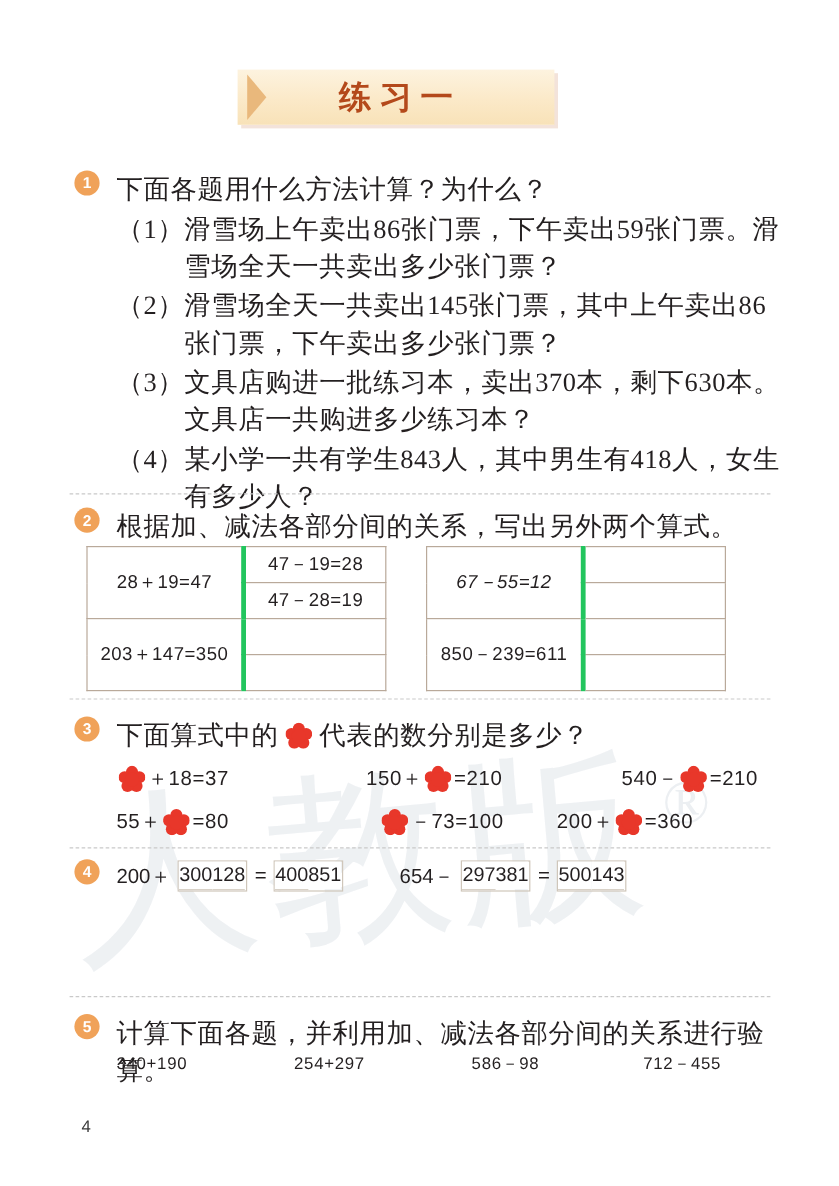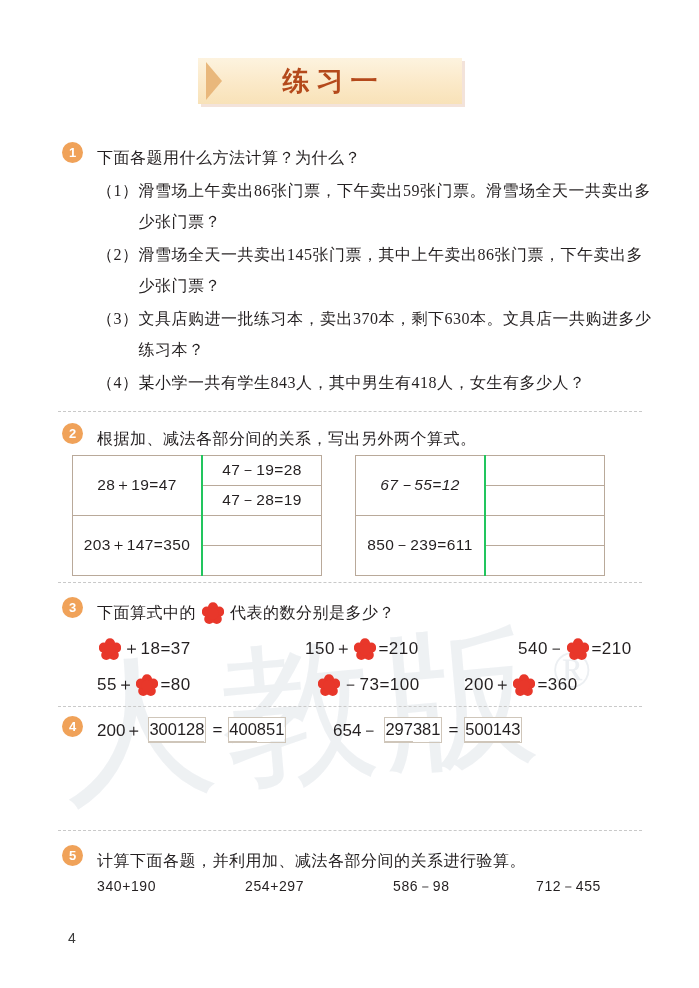--- a/index.html
+++ b/index.html
@@ -107,21 +107,21 @@
     text-align: center;
     font-weight: bold;
   }
   .qbody {
     position: absolute;
     left: 97px;
     right: 46px;
   }
   .cn {
     font-family: "Liberation Serif", "DejaVu Serif", serif;
-    font-size: 16px;
+    font-size: 22px;
     color: #231f20;
     line-height: 31px;
     letter-spacing: .5px;
   }
   .sub {
     display: flex;
     margin-top: 2px;
   }
   .sub-lbl {
     flex: 0 0 auto;
@@ -149,21 +149,21 @@
     border: 1px solid #b9a99a;
     height: 27px;
     text-align: center;
     font-family: "Liberation Sans", "DejaVu Sans", sans-serif;
     font-size: 15.5px;
     color: #231f20;
     letter-spacing: .4px;
     background: #fff;
   }
   .t2 td.lft {
-    border-right: 2px solid #22c55e;
+    border-right: 4px solid #22c55e;
   }
 
   
   .flowrow {
     position: absolute;
     display: flex;
     align-items: center;
   }
   .fitem {
     display: flex;

